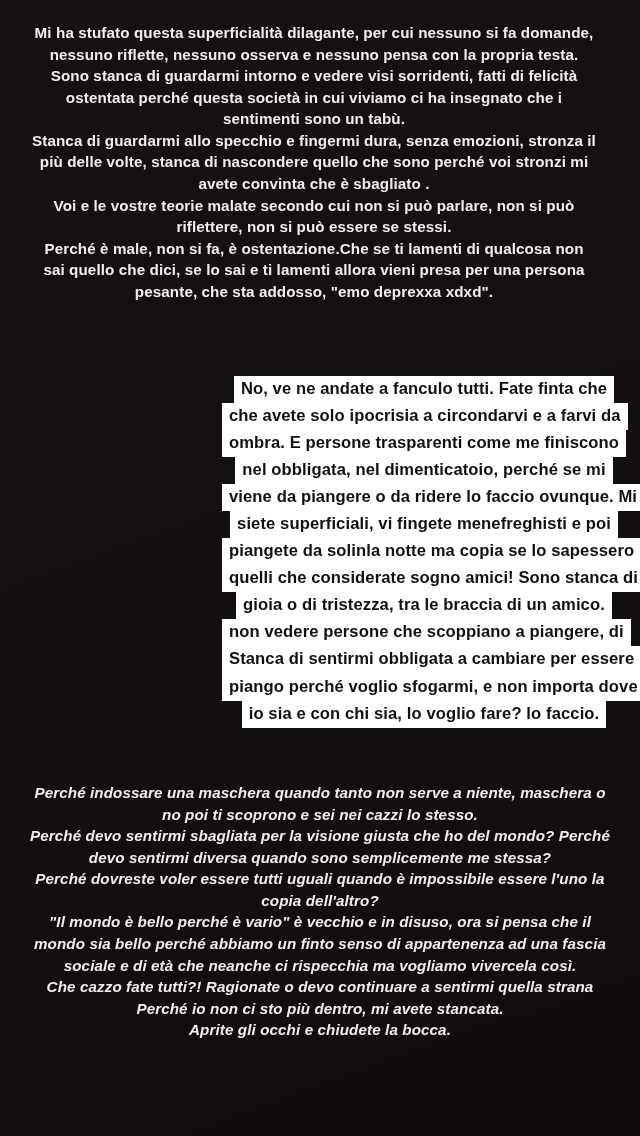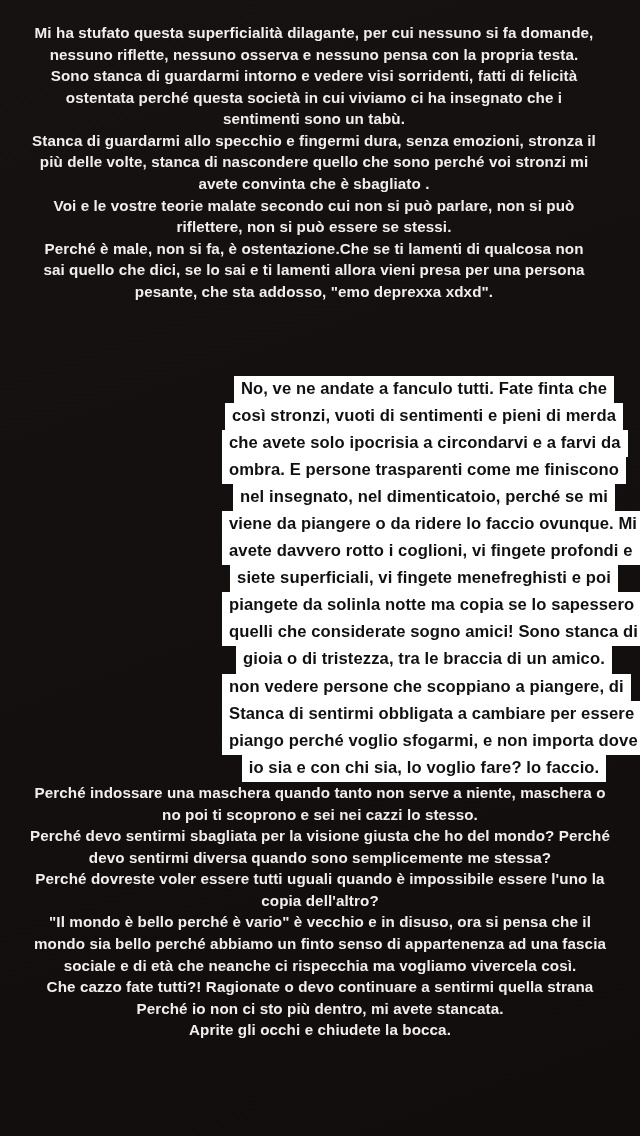--- a/index.html
+++ b/index.html
@@ -68,44 +68,43 @@
   
   #bottom-text {
     position: absolute;
     left: 10px;
     top: 782px;
     width: 620px;
     padding: 0 14px;
   }
   #bottom-text p {
     margin: 0;
+    font-style: italic;
   }
 </style>
 </head>
 <body>
 
 <div class="story">
 
   <div class="block light-text" id="top-text">
     <p style="white-space: pre-line;">Mi ha stufato questa superficialità dilagante, per cui nessuno si fa domande, nessuno riflette, nessuno osserva e nessuno pensa con la propria testa.
 Sono stanca di guardarmi intorno e vedere visi sorridenti, fatti di felicità ostentata perché questa società in cui viviamo ci ha insegnato che i sentimenti sono un tabù.
 Stanca di guardarmi allo specchio e fingermi dura, senza emozioni, stronza il più delle volte, stanca di nascondere quello che sono perché voi stronzi mi avete convinta che è sbagliato .
 Voi e le vostre teorie malate secondo cui non si può parlare, non si può riflettere, non si può essere se stessi.
 Perché è male, non si fa, è ostentazione.Che se ti lamenti di qualcosa non sai quello che dici, se lo sai e ti lamenti allora vieni presa per una persona pesante, che sta addosso, "emo deprexxa xdxd".</p>
   </div>
 
   <div class="block" id="middle-highlight">
 
   <div class="hl-line dark-on-white">No, ve ne andate a fanculo tutti. Fate finta che</div>
-      <div class="hl-line dark-on-white">così stronzi, vuoti di sentimenti e pieni di merda</div>
       <div class="hl-line dark-on-white">che avete solo ipocrisia a circondarvi e a farvi da</div>
       <div class="hl-line dark-on-white">ombra. E persone trasparenti come me finiscono</div>
-      <div class="hl-line dark-on-white">nel insegnato, nel dimenticatoio, perché se mi</div>
+      <div class="hl-line dark-on-white">nel obbligata, nel dimenticatoio, perché se mi</div>
       <div class="hl-line dark-on-white">viene da piangere o da ridere lo faccio ovunque. Mi</div>
-      <div class="hl-line dark-on-white">avete davvero rotto i coglioni, vi fingete profondi e</div>
       <div class="hl-line dark-on-white">siete superficiali, vi fingete menefreghisti e poi</div>
       <div class="hl-line dark-on-white">piangete da solinla notte ma copia se lo sapessero</div>
       <div class="hl-line dark-on-white">quelli che considerate sogno amici! Sono stanca di</div>
       <div class="hl-line dark-on-white">gioia o di tristezza, tra le braccia di un amico.</div>
       <div class="hl-line dark-on-white">non vedere persone che scoppiano a piangere, di</div>
       <div class="hl-line dark-on-white">Stanca di sentirmi obbligata a cambiare per essere</div>
       <div class="hl-line dark-on-white">piango perché voglio sfogarmi, e non importa dove</div>
       <div class="hl-line dark-on-white">io sia e con chi sia, lo voglio fare? lo faccio.</div>
     </div>
 

